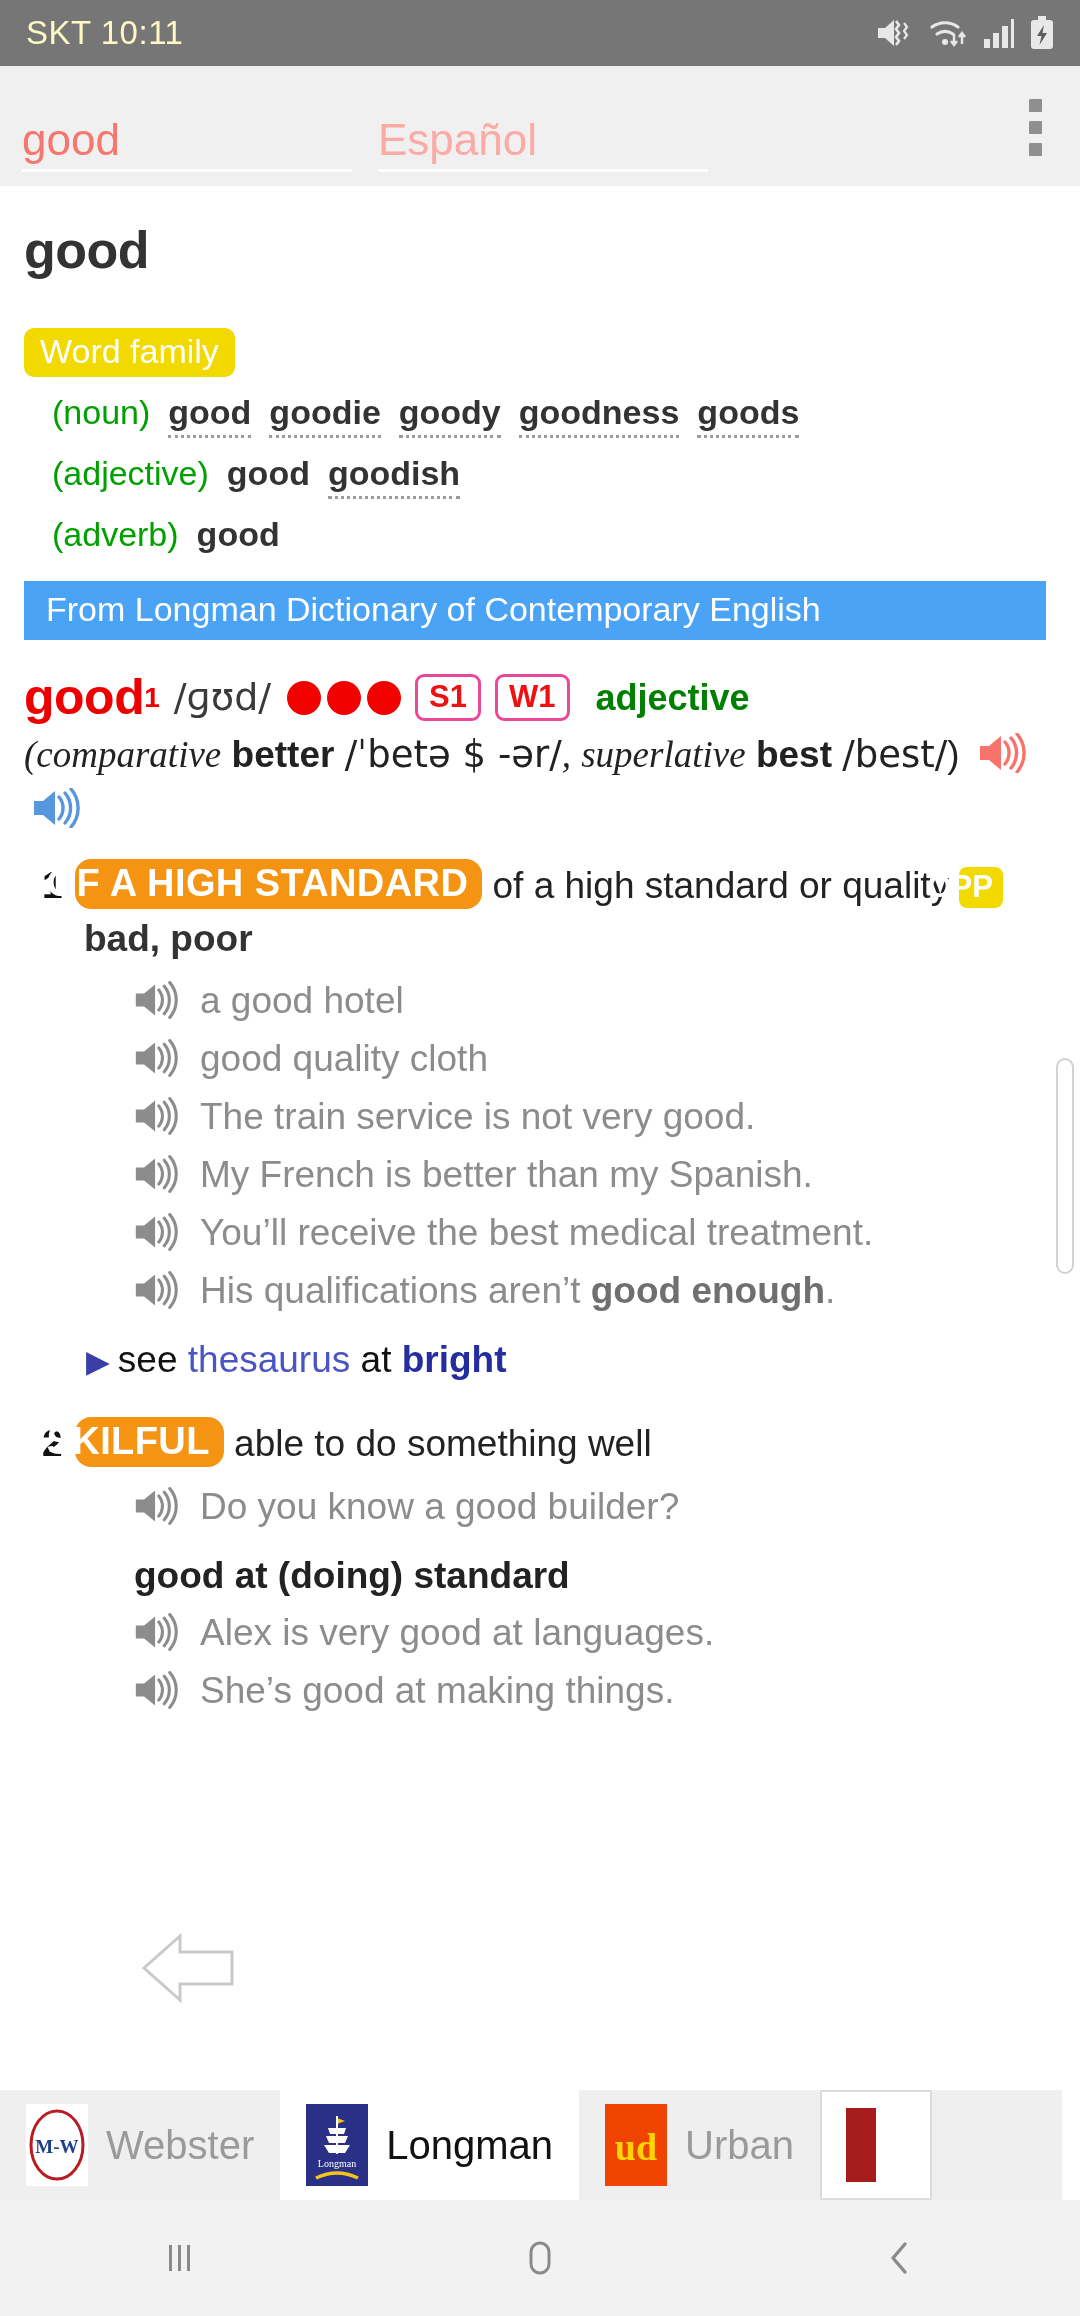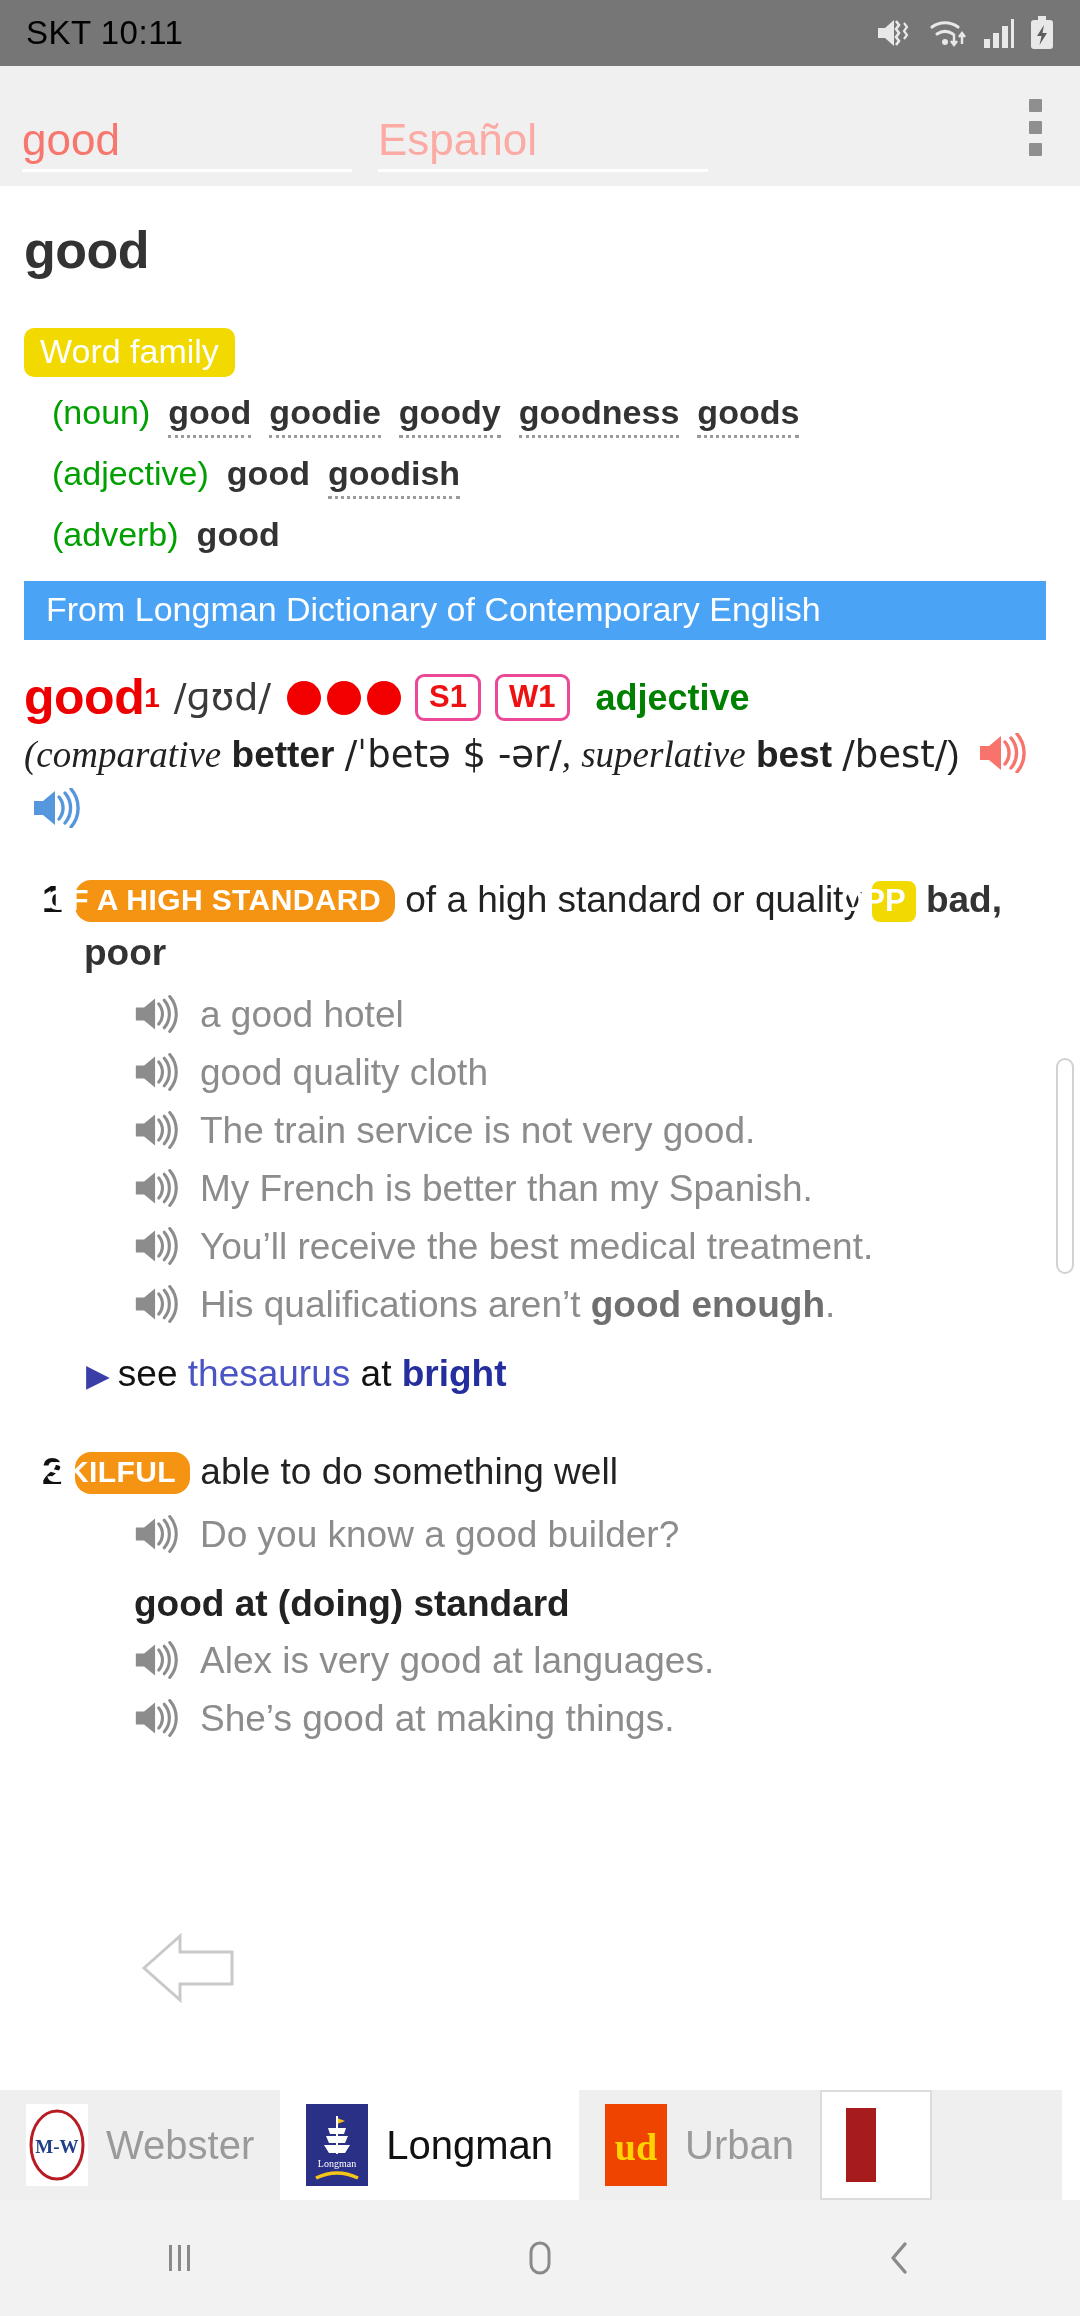--- a/index.html
+++ b/index.html
@@ -9,21 +9,21 @@
     font-family: "Liberation Sans", sans-serif;
     overflow: hidden;
   }
   .phone { position: relative; width: 1080px; height: 2316px; background:#fff; }
 
   
   .statusbar {
     height: 66px; background: #767676; color: #eaeaea;
     display: flex; align-items: center; padding: 0 26px;
   }
-  .status-left { font-size: 33px; letter-spacing: .5px; color:#000000; }
+  .status-left { font-size: 33px; letter-spacing: .5px; color:#fef9c3; }
   .status-right { margin-left:auto; display:flex; align-items:center; gap:14px; }
   .status-right svg { display:block; }
 
   
   .searchbar {
     height: 120px; background: #f0f0f0;
     display: flex; align-items: flex-end; padding: 0 22px 14px 22px;
   }
   .field { position: relative; padding-bottom: 10px; }
   .field .txt { font-size: 44px; line-height: 1; }
@@ -81,22 +81,22 @@
   .infl .it { font-family:"Liberation Serif", serif; font-style: italic; }
   .infl .bd { font-weight: bold; }
   .infl .ph { font-family:"DejaVu Sans", sans-serif; }
   .spk-inline { display:inline-block; vertical-align:-6px; margin: 0 8px; }
 
   .sense { margin-top: 18px; }
   .sense-head { font-size: 37px; line-height: 1.42; color:#222; margin-left: 60px; text-indent:-42px; }
   .sense-num { font-weight:bold; color:#111; margin-right: 12px; }
   .signpost {
     display:inline-block; background:#f59312; color:#ffffff; font-weight:bold;
-    font-size: 30px; letter-spacing:.4px; padding: 5px 14px 7px 14px;
-    border-radius: 16px; line-height:1; vertical-align: 2px; margin-top: 21px;
+    font-size: 38px; letter-spacing:.4px; padding: 5px 14px 7px 14px;
+    border-radius: 16px; line-height:1; vertical-align: 2px;
   }
   .opp-badge {
     display:inline-block; background:#f2d900; color:#ffffff; font-weight:bold;
     font-size: 31px; padding: 4px 10px 6px 10px; border-radius: 8px; line-height:1;
     vertical-align: 1px;
   }
   .opp-words { font-weight:bold; color:#333; }
 
   .ex { display:flex; align-items:flex-start; margin: 16px 0 0 110px; gap: 22px; }
   .ex .txt { font-size:37px; color:#8c8c8c; line-height:1.1; }

